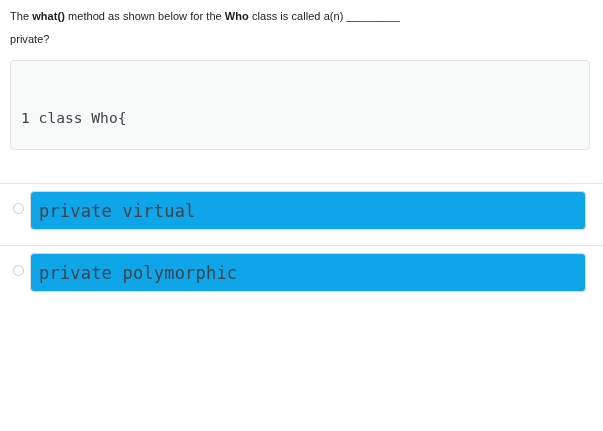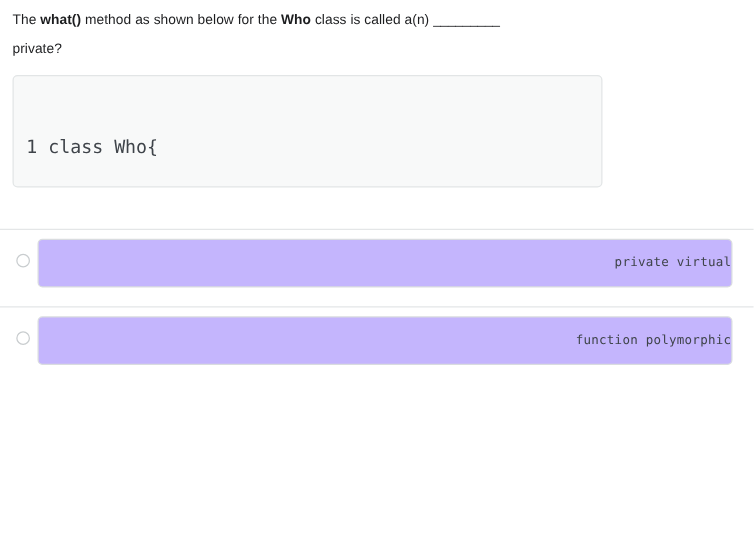--- a/index.html
+++ b/index.html
@@ -37,21 +37,21 @@
   }
   .blank {
     letter-spacing: -0.2px;
   }
 
   
   .code-block {
     position: absolute;
     left: 10px;
     top: 60px;
-    width: 472px;
+    width: 580px;
     height: 90px;
     box-sizing: border-box;
     background: #f8f9f9;
     border: 1px solid #e2e5e6;
     border-radius: 4px;
     padding: 8px 10px 22px 10px;
     font-family: "DejaVu Sans Mono", monospace;
     font-size: 14.6px;
     line-height: 19.4px;
     color: #3f444a;
@@ -101,31 +101,30 @@
     background: #ffffff;
     box-shadow: 0 0 0 0.5px #3cb10e;
   }
   .option-box {
     position: absolute;
     left: 30px;
     top: 7px;
     width: 556px;
     height: 39px;
     box-sizing: border-box;
-    background: #c4b5fd;
+    background: #0ea5e9;
     border: 1px solid #d9dcdf;
     border-radius: 4px;
     display: flex;
     align-items: center;
     padding-left: 8px;
     font-family: "DejaVu Sans Mono", monospace;
-    font-size: 10px;
+    font-size: 17px;
     color: #3f444a;
     letter-spacing: 0.2px;
-    justify-content: flex-end;
   }
 </style>
 </head>
 <body>
 
 <div class="quiz">
 
   <div class="question-text">
     <span>The </span><b>what()</b><span> method as shown below for the </span><b>Who</b><span> class is called a(n) </span><span class="blank">_________</span>
     <div>private?</div>
@@ -148,19 +147,19 @@
         </div>
       </div>
     </div>
 
 
 
     <div class="option-row">
       <div class="option-row-inner">
         <span class="radio"></span>
         <div class="option-box">
-          <span>function polymorphic</span>
+          <span>private polymorphic</span>
         </div>
       </div>
     </div>
 
   </div>
 </div>
 
 </body></html>

